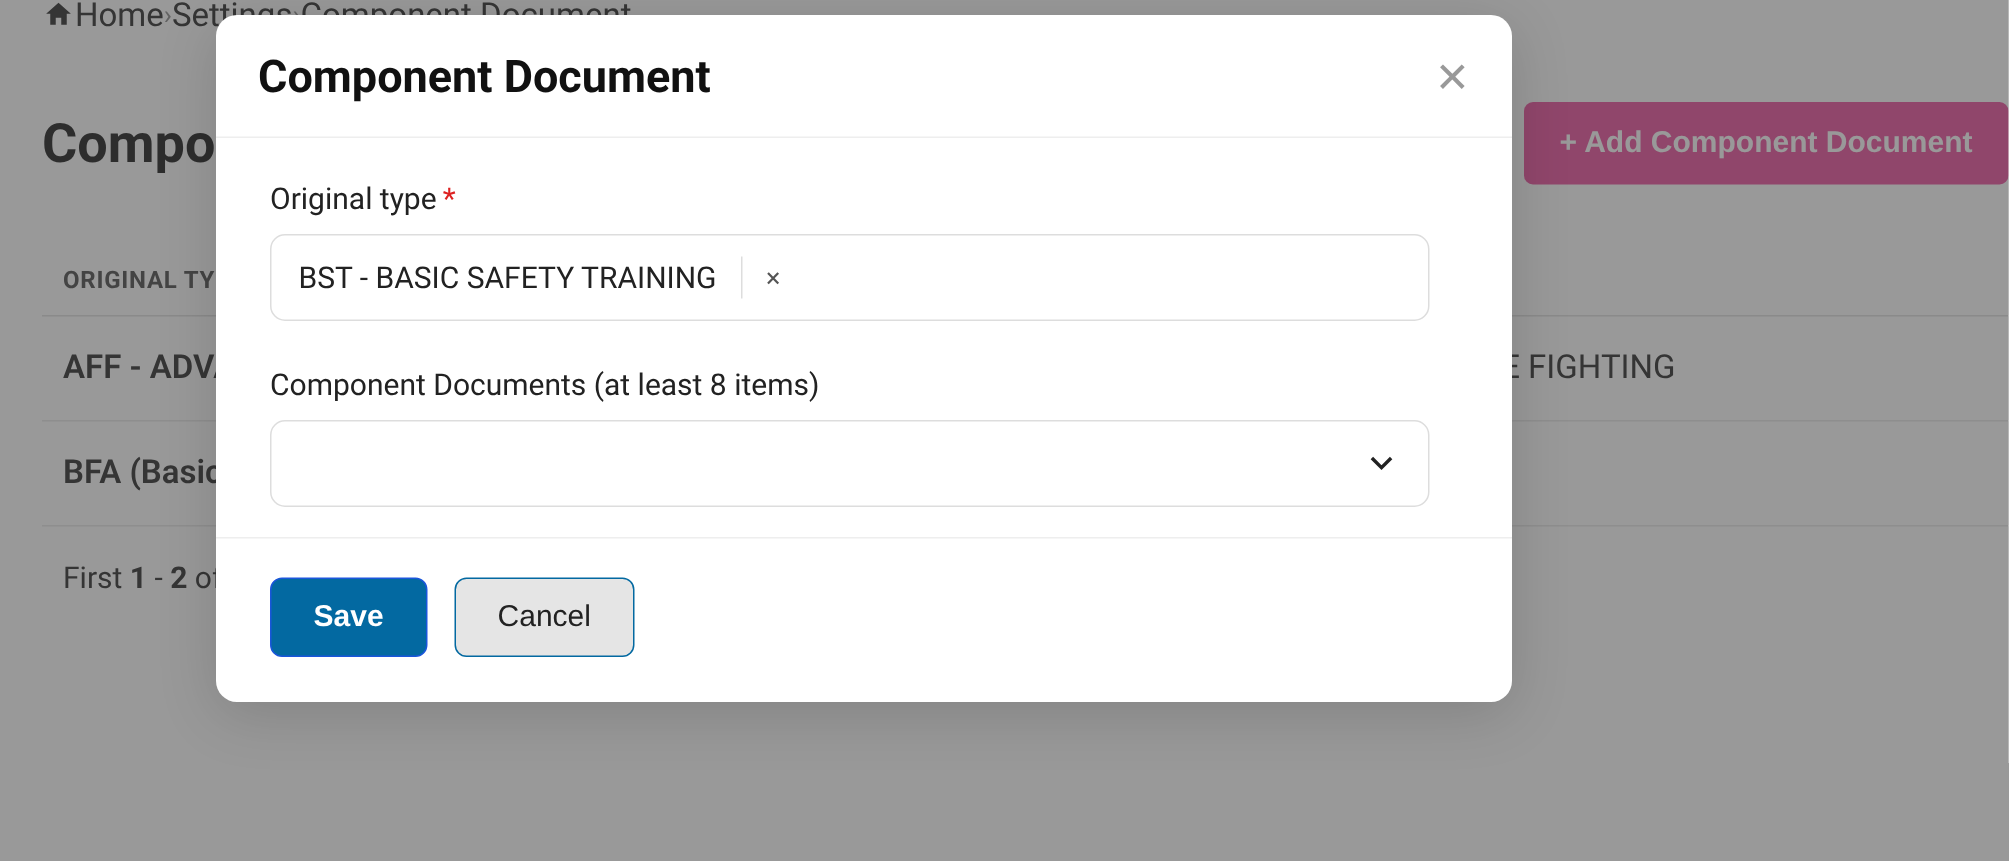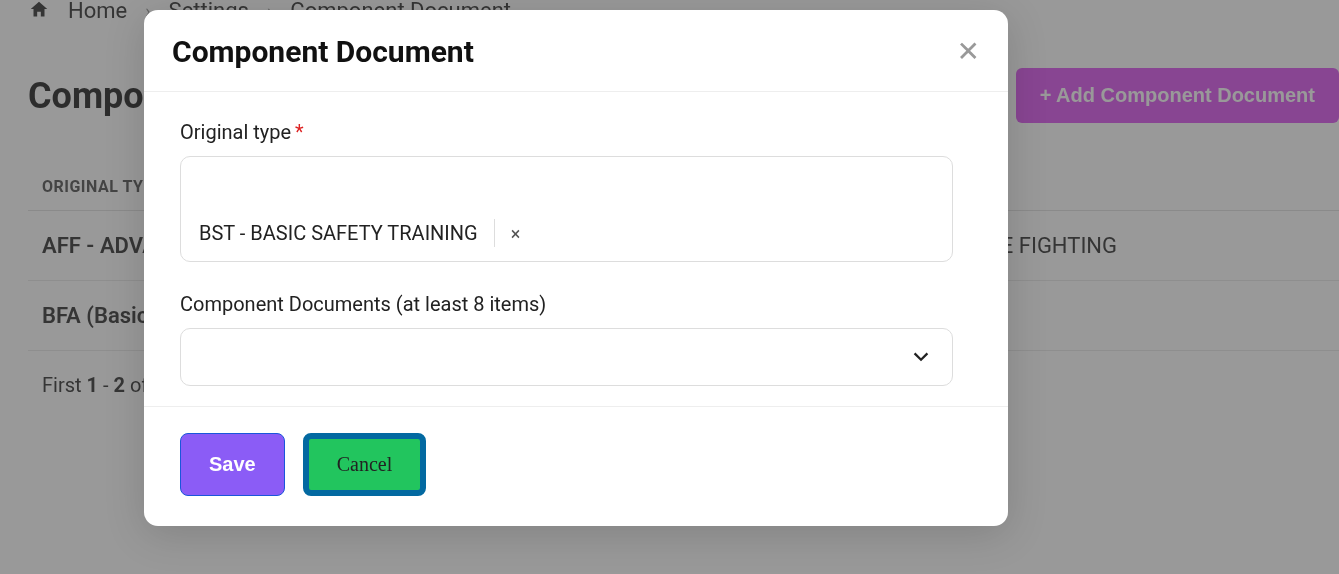--- a/index.html
+++ b/index.html
@@ -18,21 +18,20 @@
       z-index: 10;
     }
     .bg-page {
       position: absolute;
       inset: 0;
       padding: 0 0 0 28px;
     }
     .breadcrumb {
       display: flex;
       align-items: center;
-      gap: 18px;
       font-size: 22px;
       color: #222;
       padding-top: 0;
       height: 20px;
     }
     .breadcrumb .home-icon {
       width: 22px; height: 22px;
     }
     .breadcrumb .chev {
       color: #888;
@@ -57,21 +56,21 @@
     }
     .lang-select {
       border: 1px solid #ccc;
       border-radius: 10px;
       padding: 14px 20px;
       font-size: 20px;
       color: #333;
       background: #fff;
     }
     .add-btn {
-      background: #d946ef;
+      background: #ec4899;
       color: #fff;
       border: none;
       border-radius: 6px;
       padding: 16px 24px;
       font-size: 20px;
       font-weight: 600;
     }
     .table {
       margin-top: 40px;
     }
@@ -145,21 +144,20 @@
       min-height: 58px;
       margin-bottom: 30px;
     }
     .tag {
       display: inline-flex;
       align-items: center;
       gap: 12px;
       font-size: 20px;
       color: #222;
       padding: 4px 6px;
-      margin-top: 48px;
     }
     .tag .divider-v {
       width: 1px;
       height: 28px;
       background: #ddd;
       margin-left: 4px;
     }
     .tag .remove {
       color: #555;
       font-size: 18px;
@@ -185,30 +183,29 @@
       display: flex;
       gap: 18px;
     }
     .btn {
       border-radius: 8px;
       font-size: 20px;
       padding: 14px 28px;
       cursor: pointer;
     }
     .btn-primary {
-      background: #8b5cf6;
+      background: #0369a1;
       color: #fff;
       border: 1px solid #1a56db;
       font-weight: 600;
     }
     .btn-secondary {
-      background: #22c55e;
-      color: #222;
-      border: 6px solid #0369a1;
-      font-family: Liberation Serif, serif;
+      background: #e5e5e5;
+      color: #222;
+      border: 1px solid #0369a1;
     }
     .row {
       display: flex;
     }
     .col-left { width: 55%; }
     .col-right { flex: 1; }
   </style>
 </head>
 <body>
 

